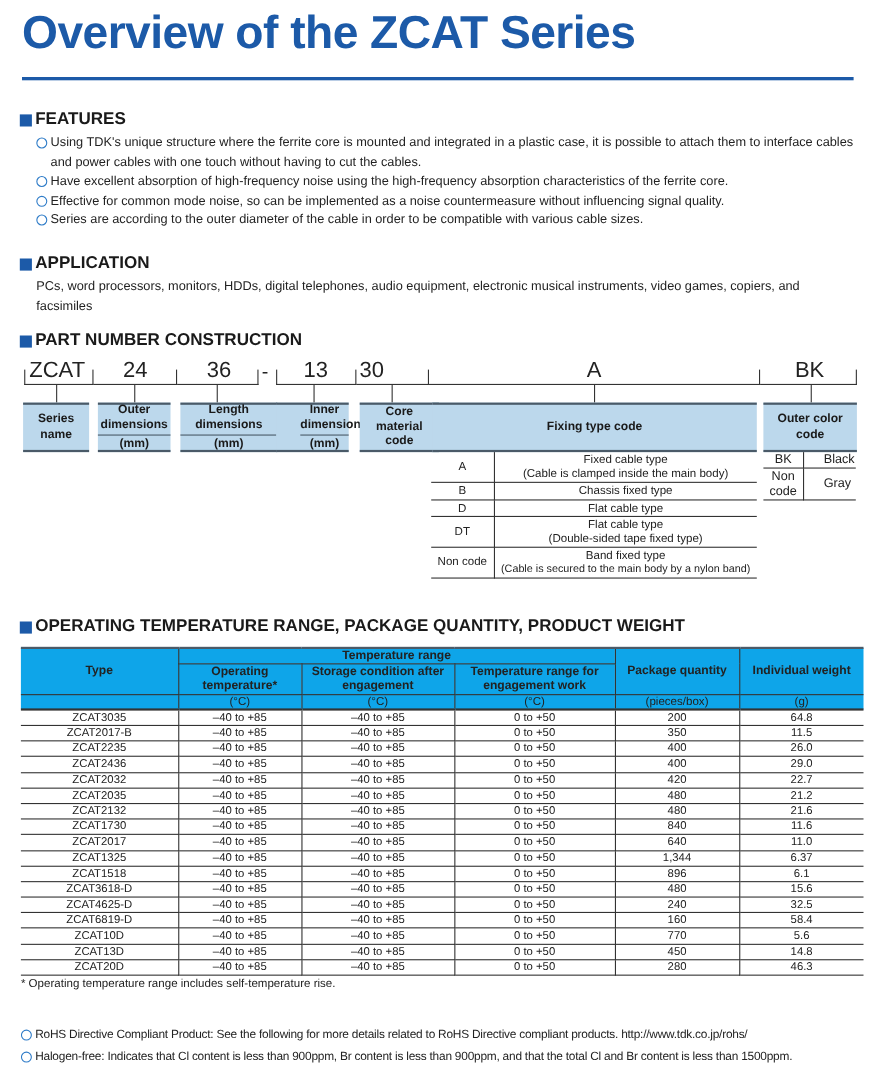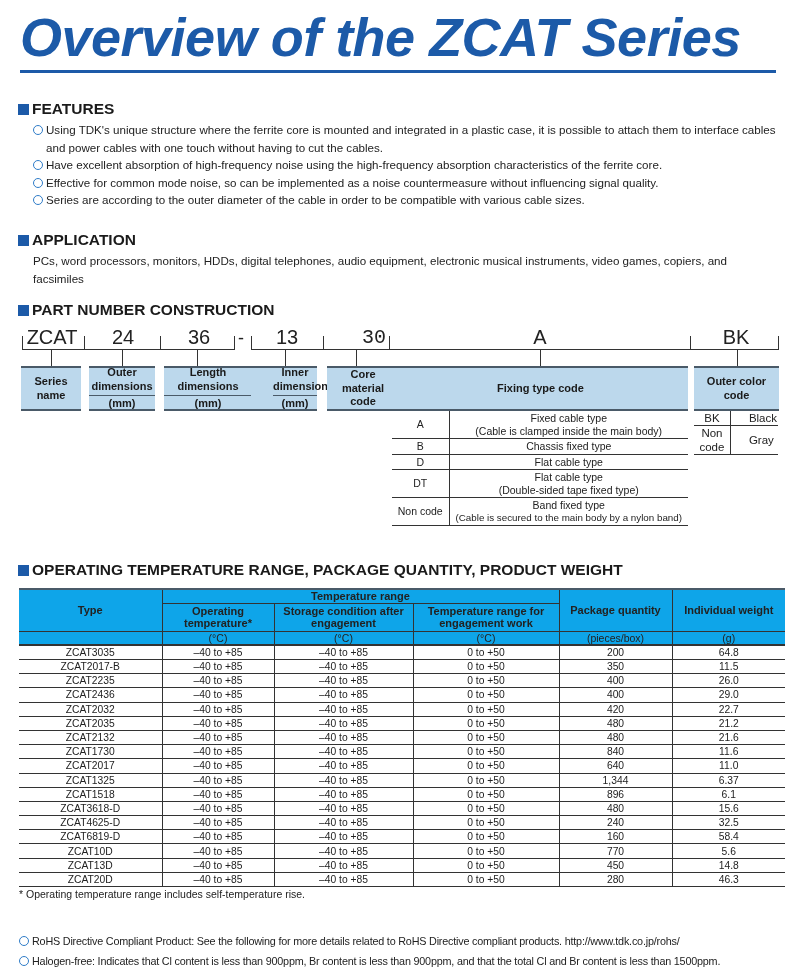--- a/index.html
+++ b/index.html
@@ -1,19 +1,19 @@
 <!DOCTYPE html>
 <html><head>
 <meta charset="utf-8">
 <style>
   * { box-sizing: border-box; margin: 0; padding: 0; }
   html, body { width: 800px; height: 978px; background: #ffffff; overflow: hidden; }
   body { font-family: "Liberation Sans", sans-serif; color: #1a1a1a; position: relative; }
 
-  .page-title { position: absolute; left: 20px; top: 6px; font-size: 54px; font-weight: bold; color: #1c5aa8; letter-spacing: -0.5px; font-style: italic; }
+  .page-title { position: absolute; left: 20px; top: 6px; font-size: 42px; font-weight: bold; color: #1c5aa8; letter-spacing: -0.5px; }
   .title-rule { position: absolute; left: 20px; top: 70px; width: 756px; height: 3px; background: #1c5aa8; }
 
   .sec-head { position: absolute; left: 18px; font-size: 15.5px; font-weight: bold; color: #1a1a1a; display: flex; align-items: center; }
   .sec-head .sq { display: inline-block; width: 11px; height: 11px; background: #1c5aa8; margin-right: 3px; }
 
   .bullets { position: absolute; left: 33px; width: 748px; font-size: 11.6px; line-height: 17.6px; color: #222; }
   .bullet { display: flex; }
   .bullet .circ { flex: 0 0 auto; width: 10px; height: 10px; border: 1px solid #2f7cc8; border-radius: 50%; margin-top: 4px; margin-right: 3px; }
   .bullet .txt { flex: 1; }
 
@@ -87,21 +87,21 @@
 <div class="sec-head" style="top:301px;">
   <span class="sq"></span>
   <span>PART NUMBER CONSTRUCTION</span>
 </div>
 
 <div class="pn-code" style="left:22px;width:60px;">ZCAT</div>
 <div class="pn-code" style="left:86px;width:74px;">24</div>
 <div class="pn-code" style="left:162px;width:74px;">36</div>
 <div class="pn-dash">-</div>
 <div class="pn-code" style="left:251px;width:72px;">13</div>
-<div class="pn-code" style="left:342px;width:64px;font-family:Liberation Mono, monospace;">30</div>
+<div class="pn-code" style="left:306px;width:64px;">30</div>
 <div class="pn-code" style="left:392px;width:296px;">A</div>
 <div class="pn-code" style="left:694px;width:84px;">BK</div>
 
 <div class="bracket" style="left:22px;width:63px;"></div>
 <div class="bracket" style="left:85px;width:76px;border-left:none;"></div>
 <div class="bracket" style="left:161px;width:74px;border-left:none;"></div>
 <div class="bracket" style="left:251px;width:73px;"></div>
 <div class="bracket" style="left:324px;width:66px;border-left:none;"></div>
 <div class="bracket" style="left:390px;width:301px;border-left:none;"></div>
 <div class="bracket" style="left:691px;width:88px;border-left:none;"></div>

